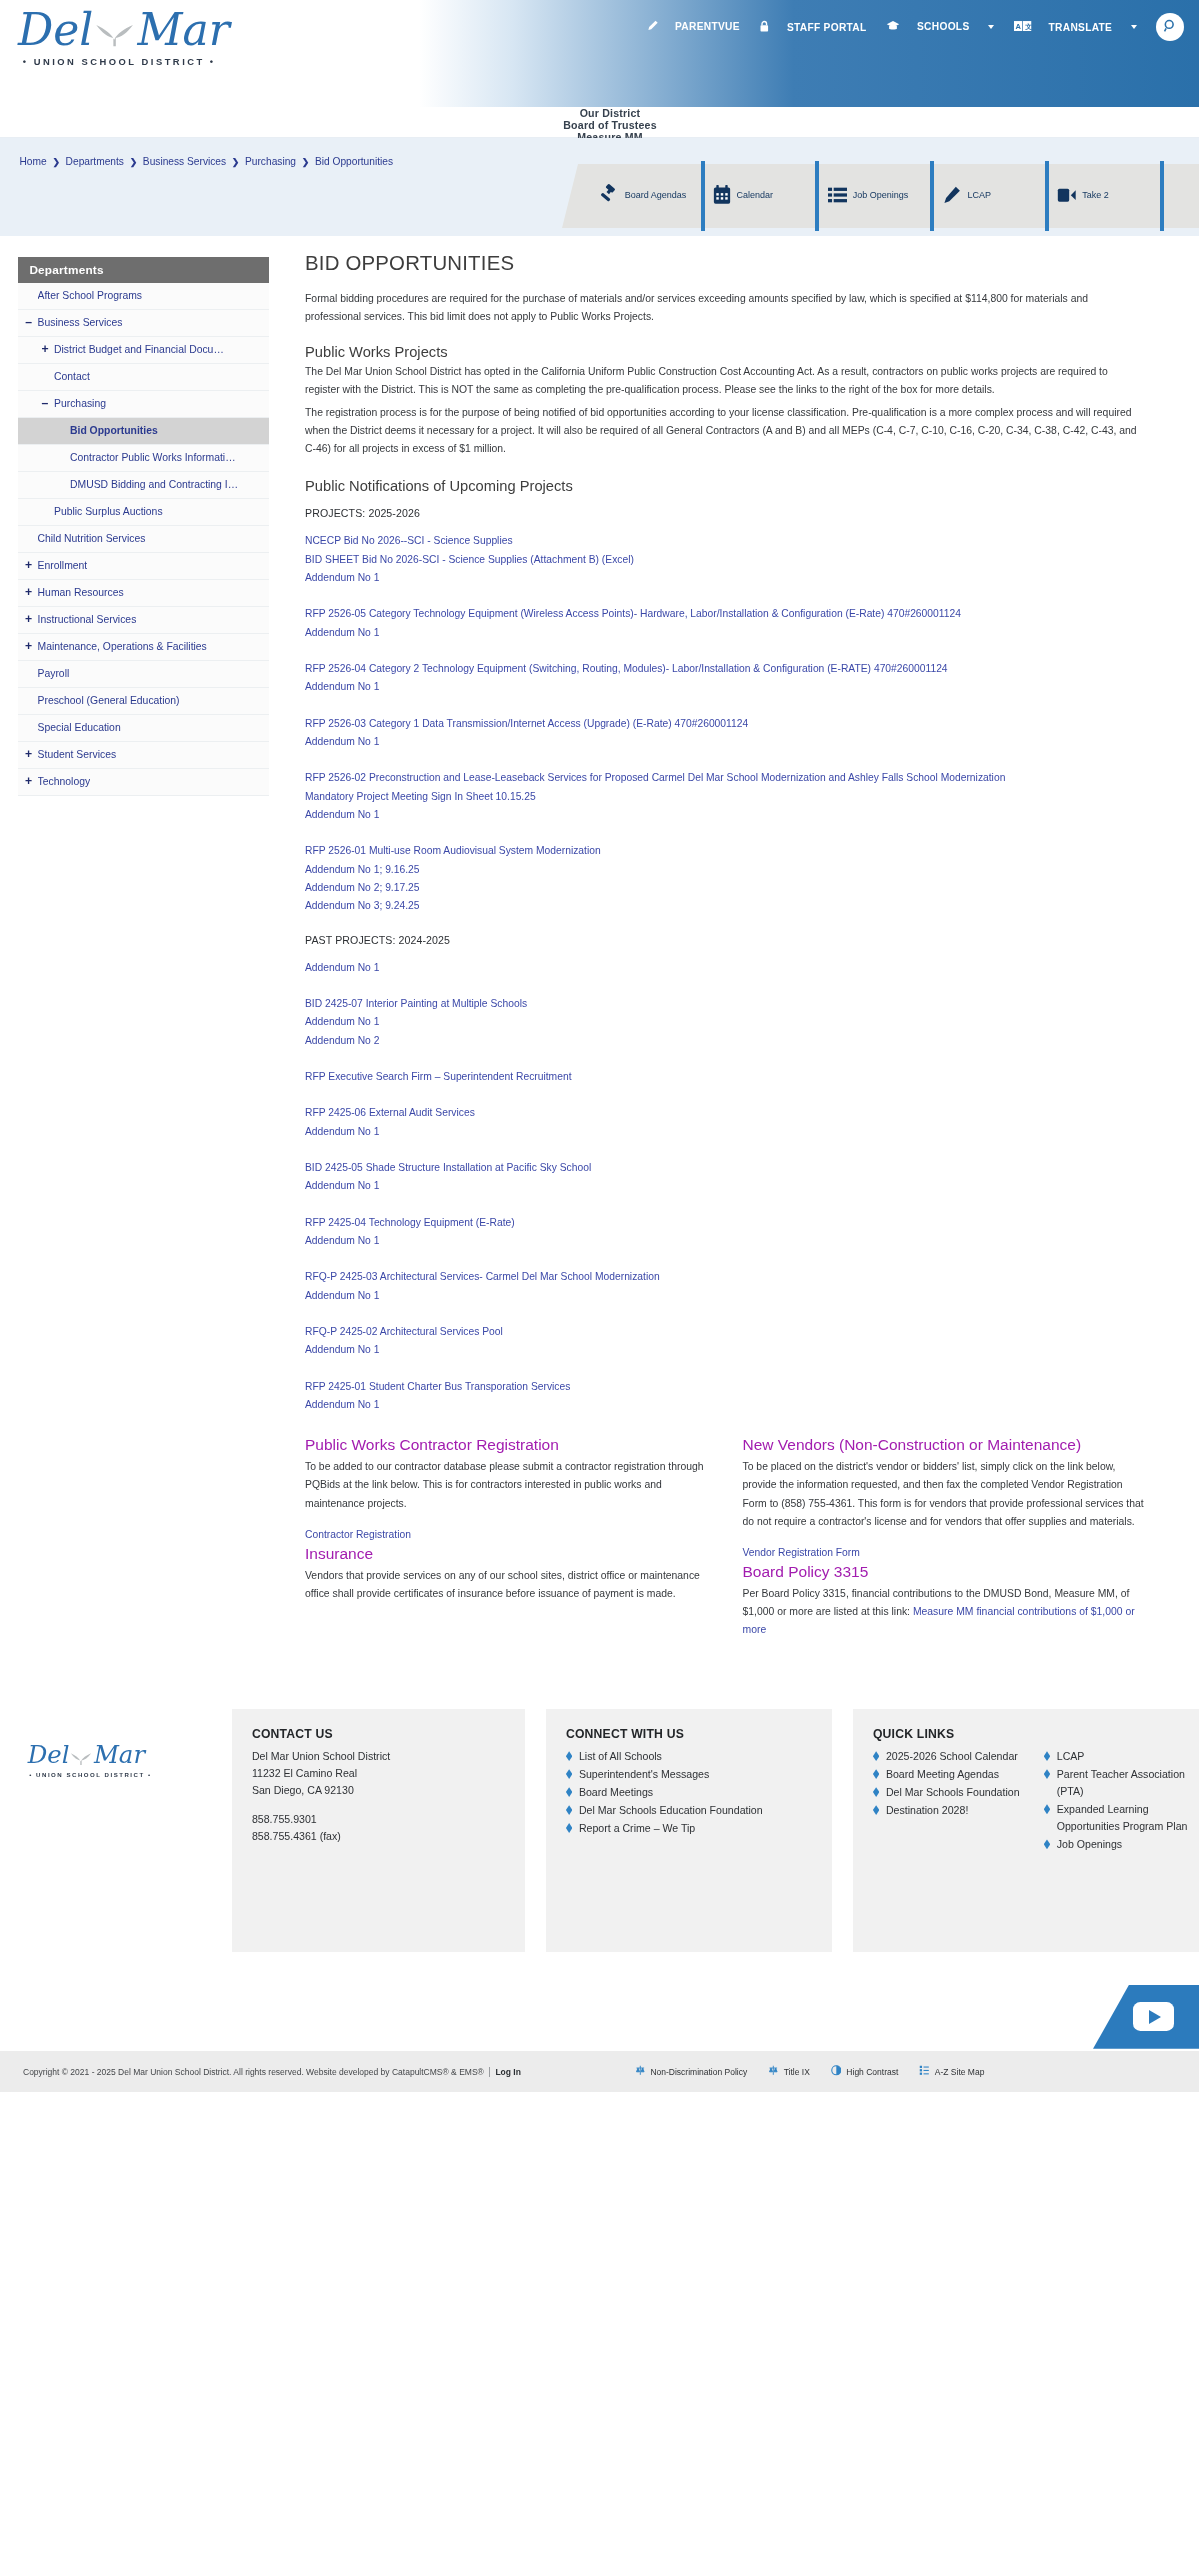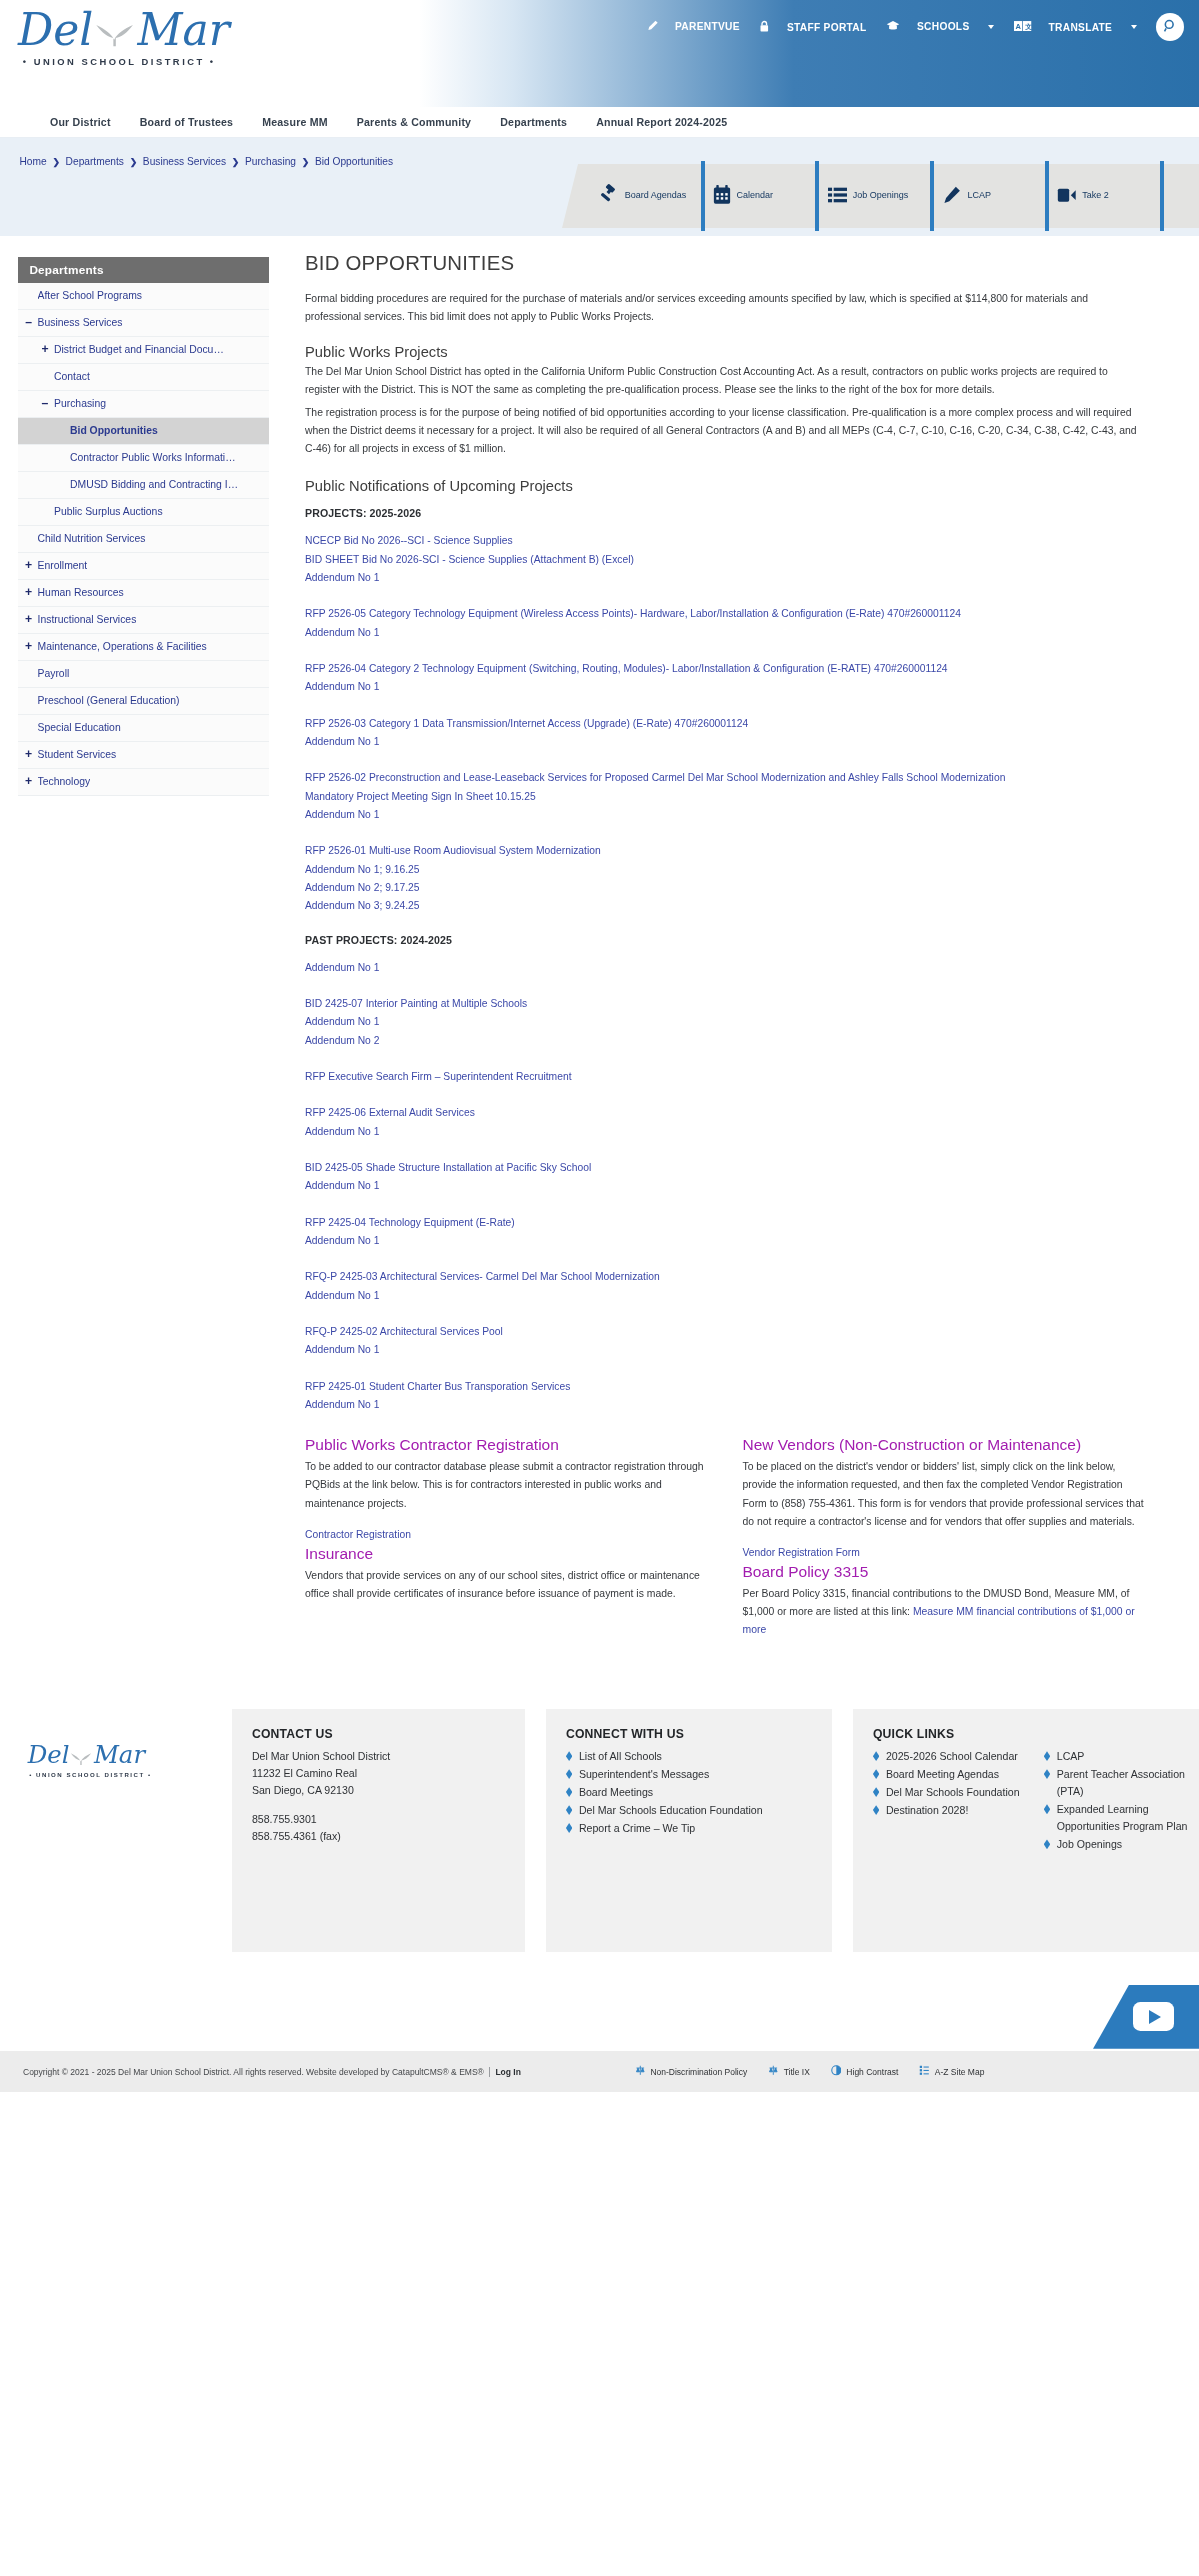--- a/index.html
+++ b/index.html
@@ -90,20 +90,21 @@
 
   
   .mainnav {
     height: 31px;
     background: #ffffff;
     display: flex;
     align-items: center;
     padding-left: 50px;
     gap: 0px;
     border-bottom: 0.8px solid #e8eef4;
+    flex-direction: column;
   }
   .mainnav-item {
     font-size: 10.6px;
     font-weight: bold;
     color: #36414e;
     letter-spacing: 0.2px;
     padding: 0 29px 0 0;
     cursor: pointer;
     white-space: nowrap;
   }
@@ -240,21 +241,21 @@
     max-width: 863px;
   }
   h2.sec {
     font-size: 14.7px;
     font-weight: normal;
     color: #3d3d3d;
     margin: 18px 0 3.3px 0;
   }
   .proj-head {
     font-size: 10.6px;
-    font-weight: bold;
+    font-weight: normal;
     color: #2c2f33;
     margin: 13px 0 13px 0;
     letter-spacing: 0.1px;
   }
   .grp { margin-bottom: 18px; }
   .lnk {
     display: block;
     font-size: 10.3px;
     line-height: 1.78;
     color: #3b48a8;

